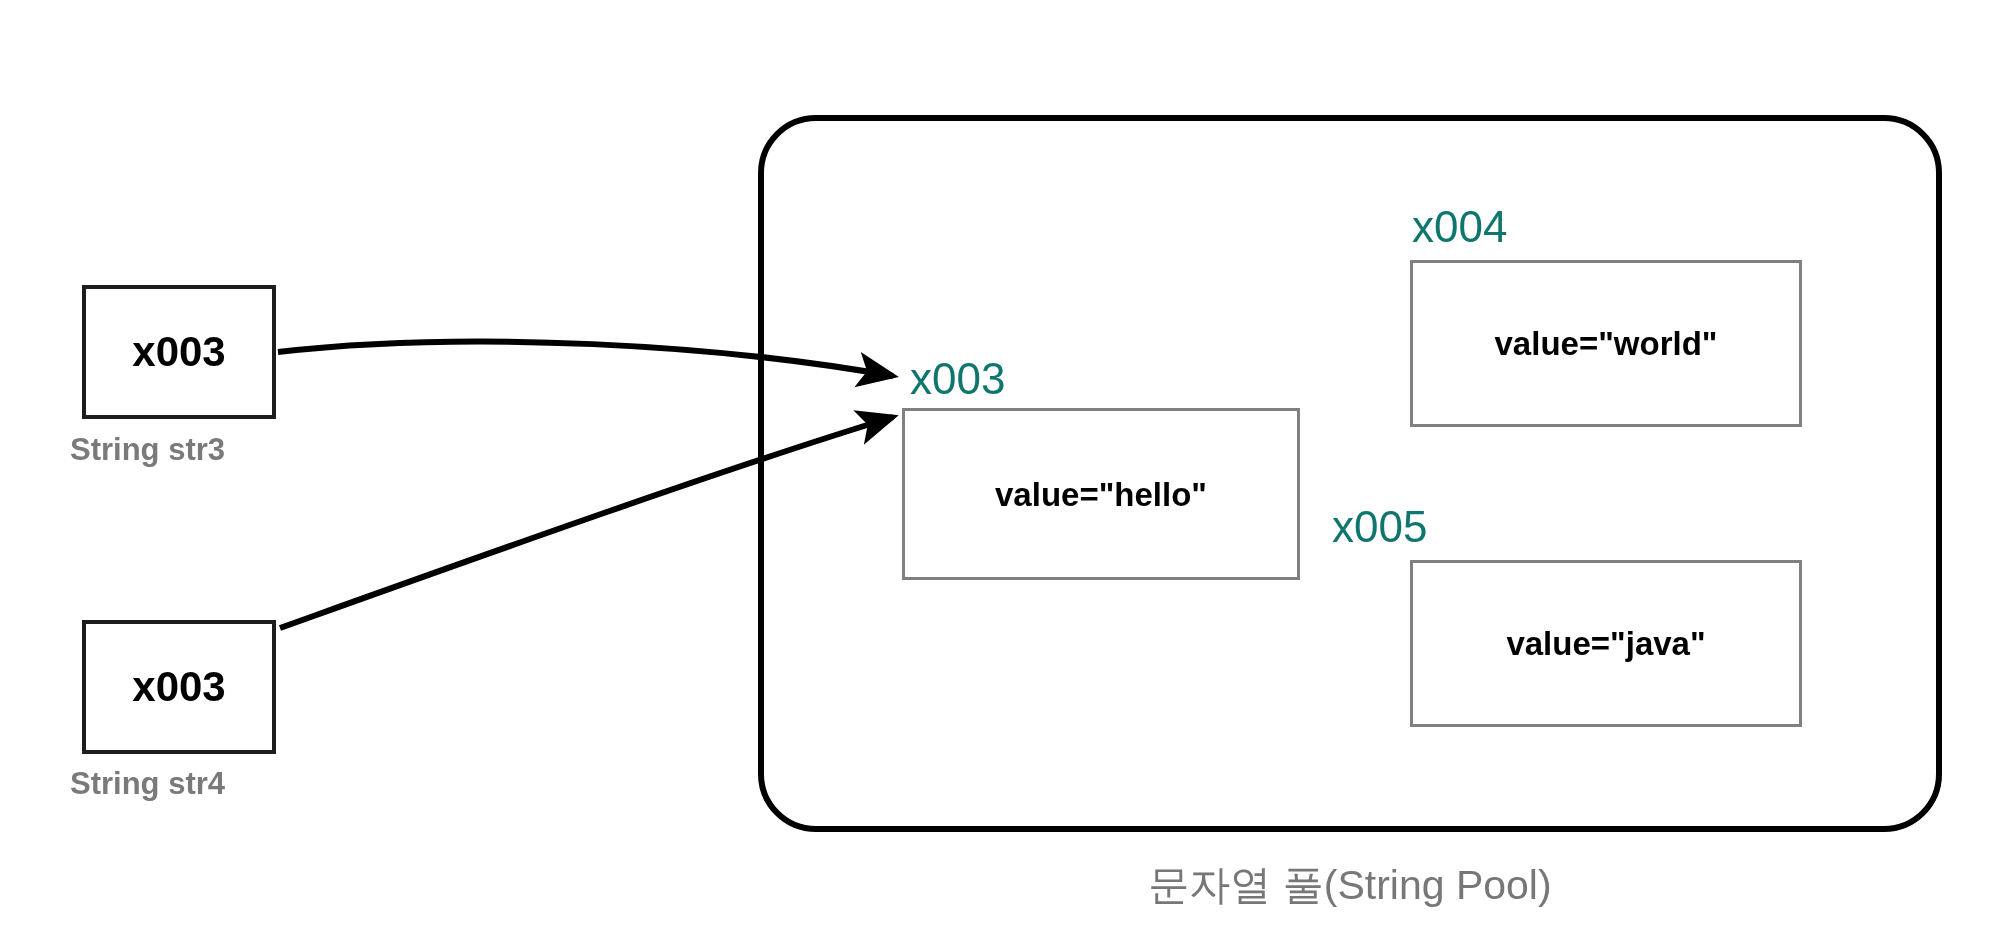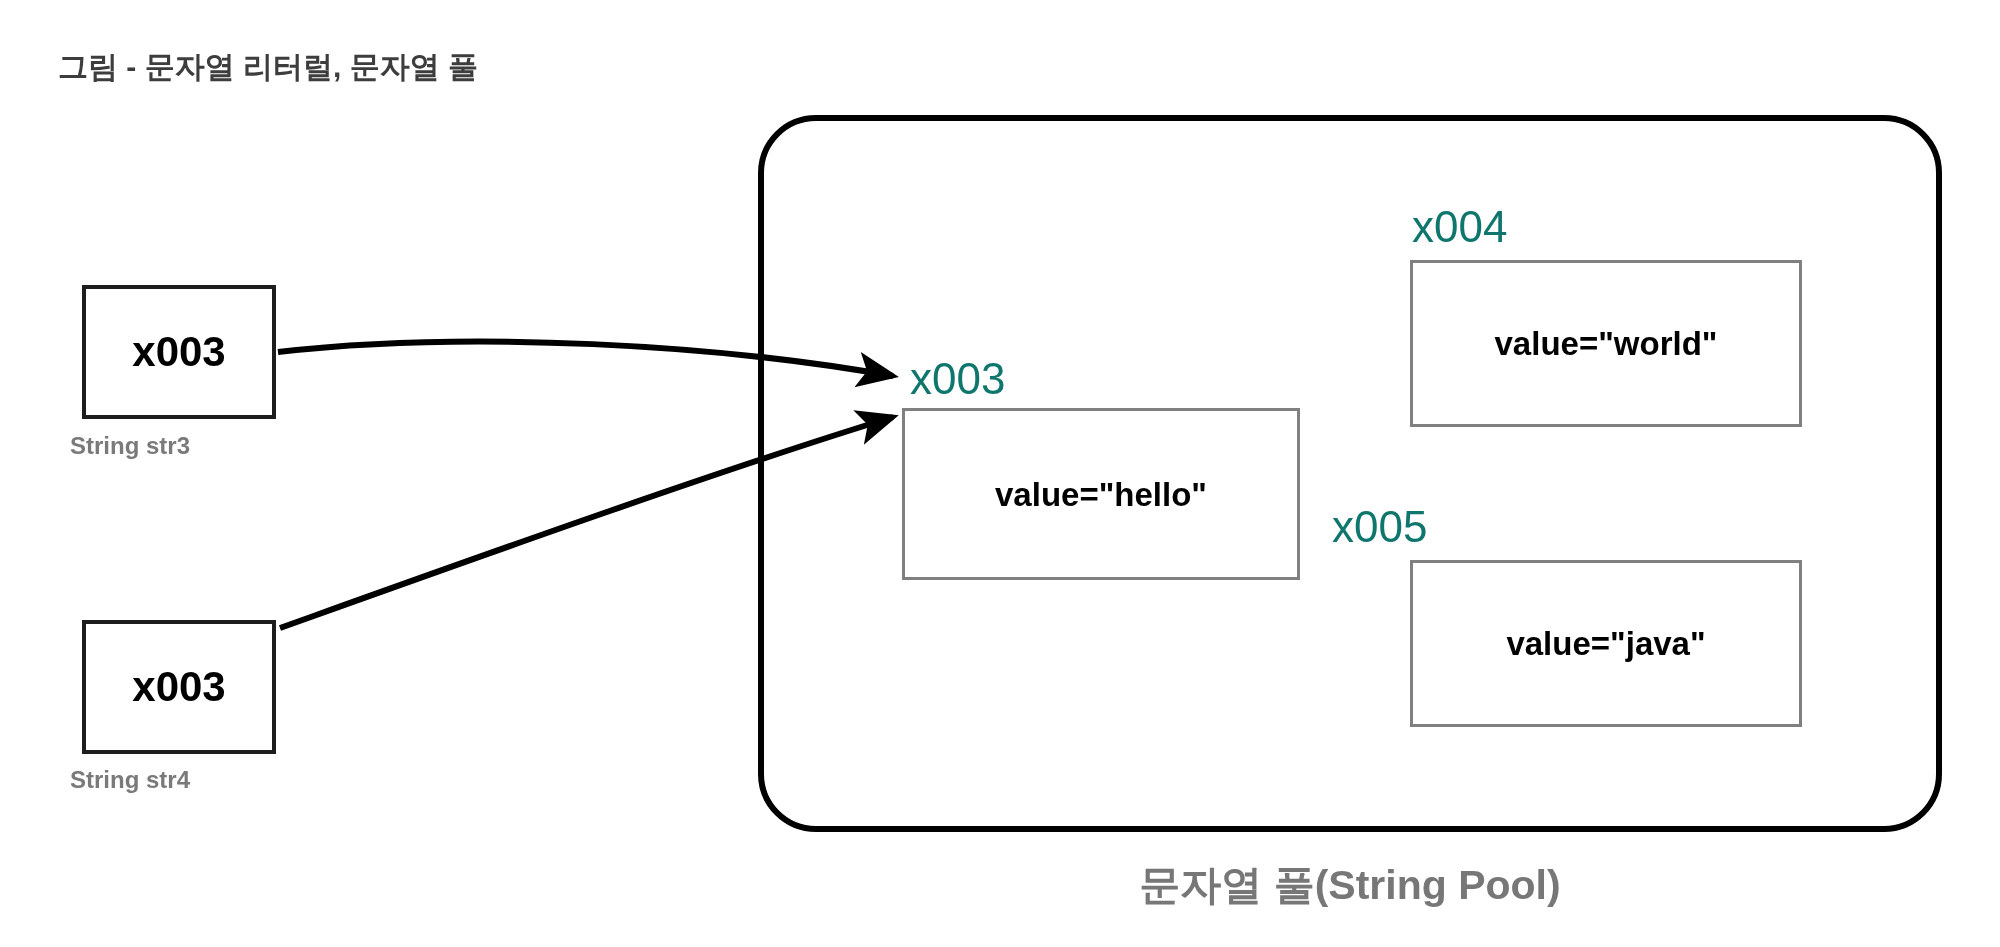--- a/index.html
+++ b/index.html
@@ -41,21 +41,21 @@
     justify-content: center;
   }
   .var-box .var-text {
     font-size: 42px;
     font-weight: bold;
     color: #000000;
     line-height: 1;
   }
   .var-label {
     position: absolute;
-    font-size: 24px;
+    font-size: 31px;
     font-weight: bold;
     color: #7a7a7a;
     white-space: nowrap;
   }
 
   #var-box-str3 { left: 82px;  top: 285px; width: 194px; height: 134px; }
   #var-label-str3 { left: 70px; top: 432px; }
   #var-box-str4 { left: 82px;  top: 620px; width: 194px; height: 134px; }
   #var-label-str4 { left: 70px; top: 766px; text-align: center; }
 
@@ -107,41 +107,40 @@
   #entry-box-x005   { left: 1410px; top: 560px; width: 392px; height: 167px; }
 
   
   #pool-caption {
     position: absolute;
     left: 758px;
     top: 858px;
     width: 1184px;
     text-align: center;
     font-size: 41px;
-    font-weight: bold;
+    font-weight: normal;
     color: #777777;
     white-space: nowrap;
   }
 
   
   #arrow-layer {
     position: absolute;
     left: 0;
     top: 0;
     width: 2000px;
     height: 947px;
     pointer-events: none;
   }
 </style>
 </head>
 <body>
 
 <div id="stage">
 
-  <div class="fig-title">그림 - 문자열 리터럴, 문자열 풀</div>
 
   <div class="var-box" id="var-box-str3">
     <span class="var-text">x003</span>
   </div>
   <div class="var-label" id="var-label-str3">String str3</div>
 
   <div class="var-box" id="var-box-str4">
     <span class="var-text">x003</span>
   </div>
   <div class="var-label" id="var-label-str4">String str4</div>

